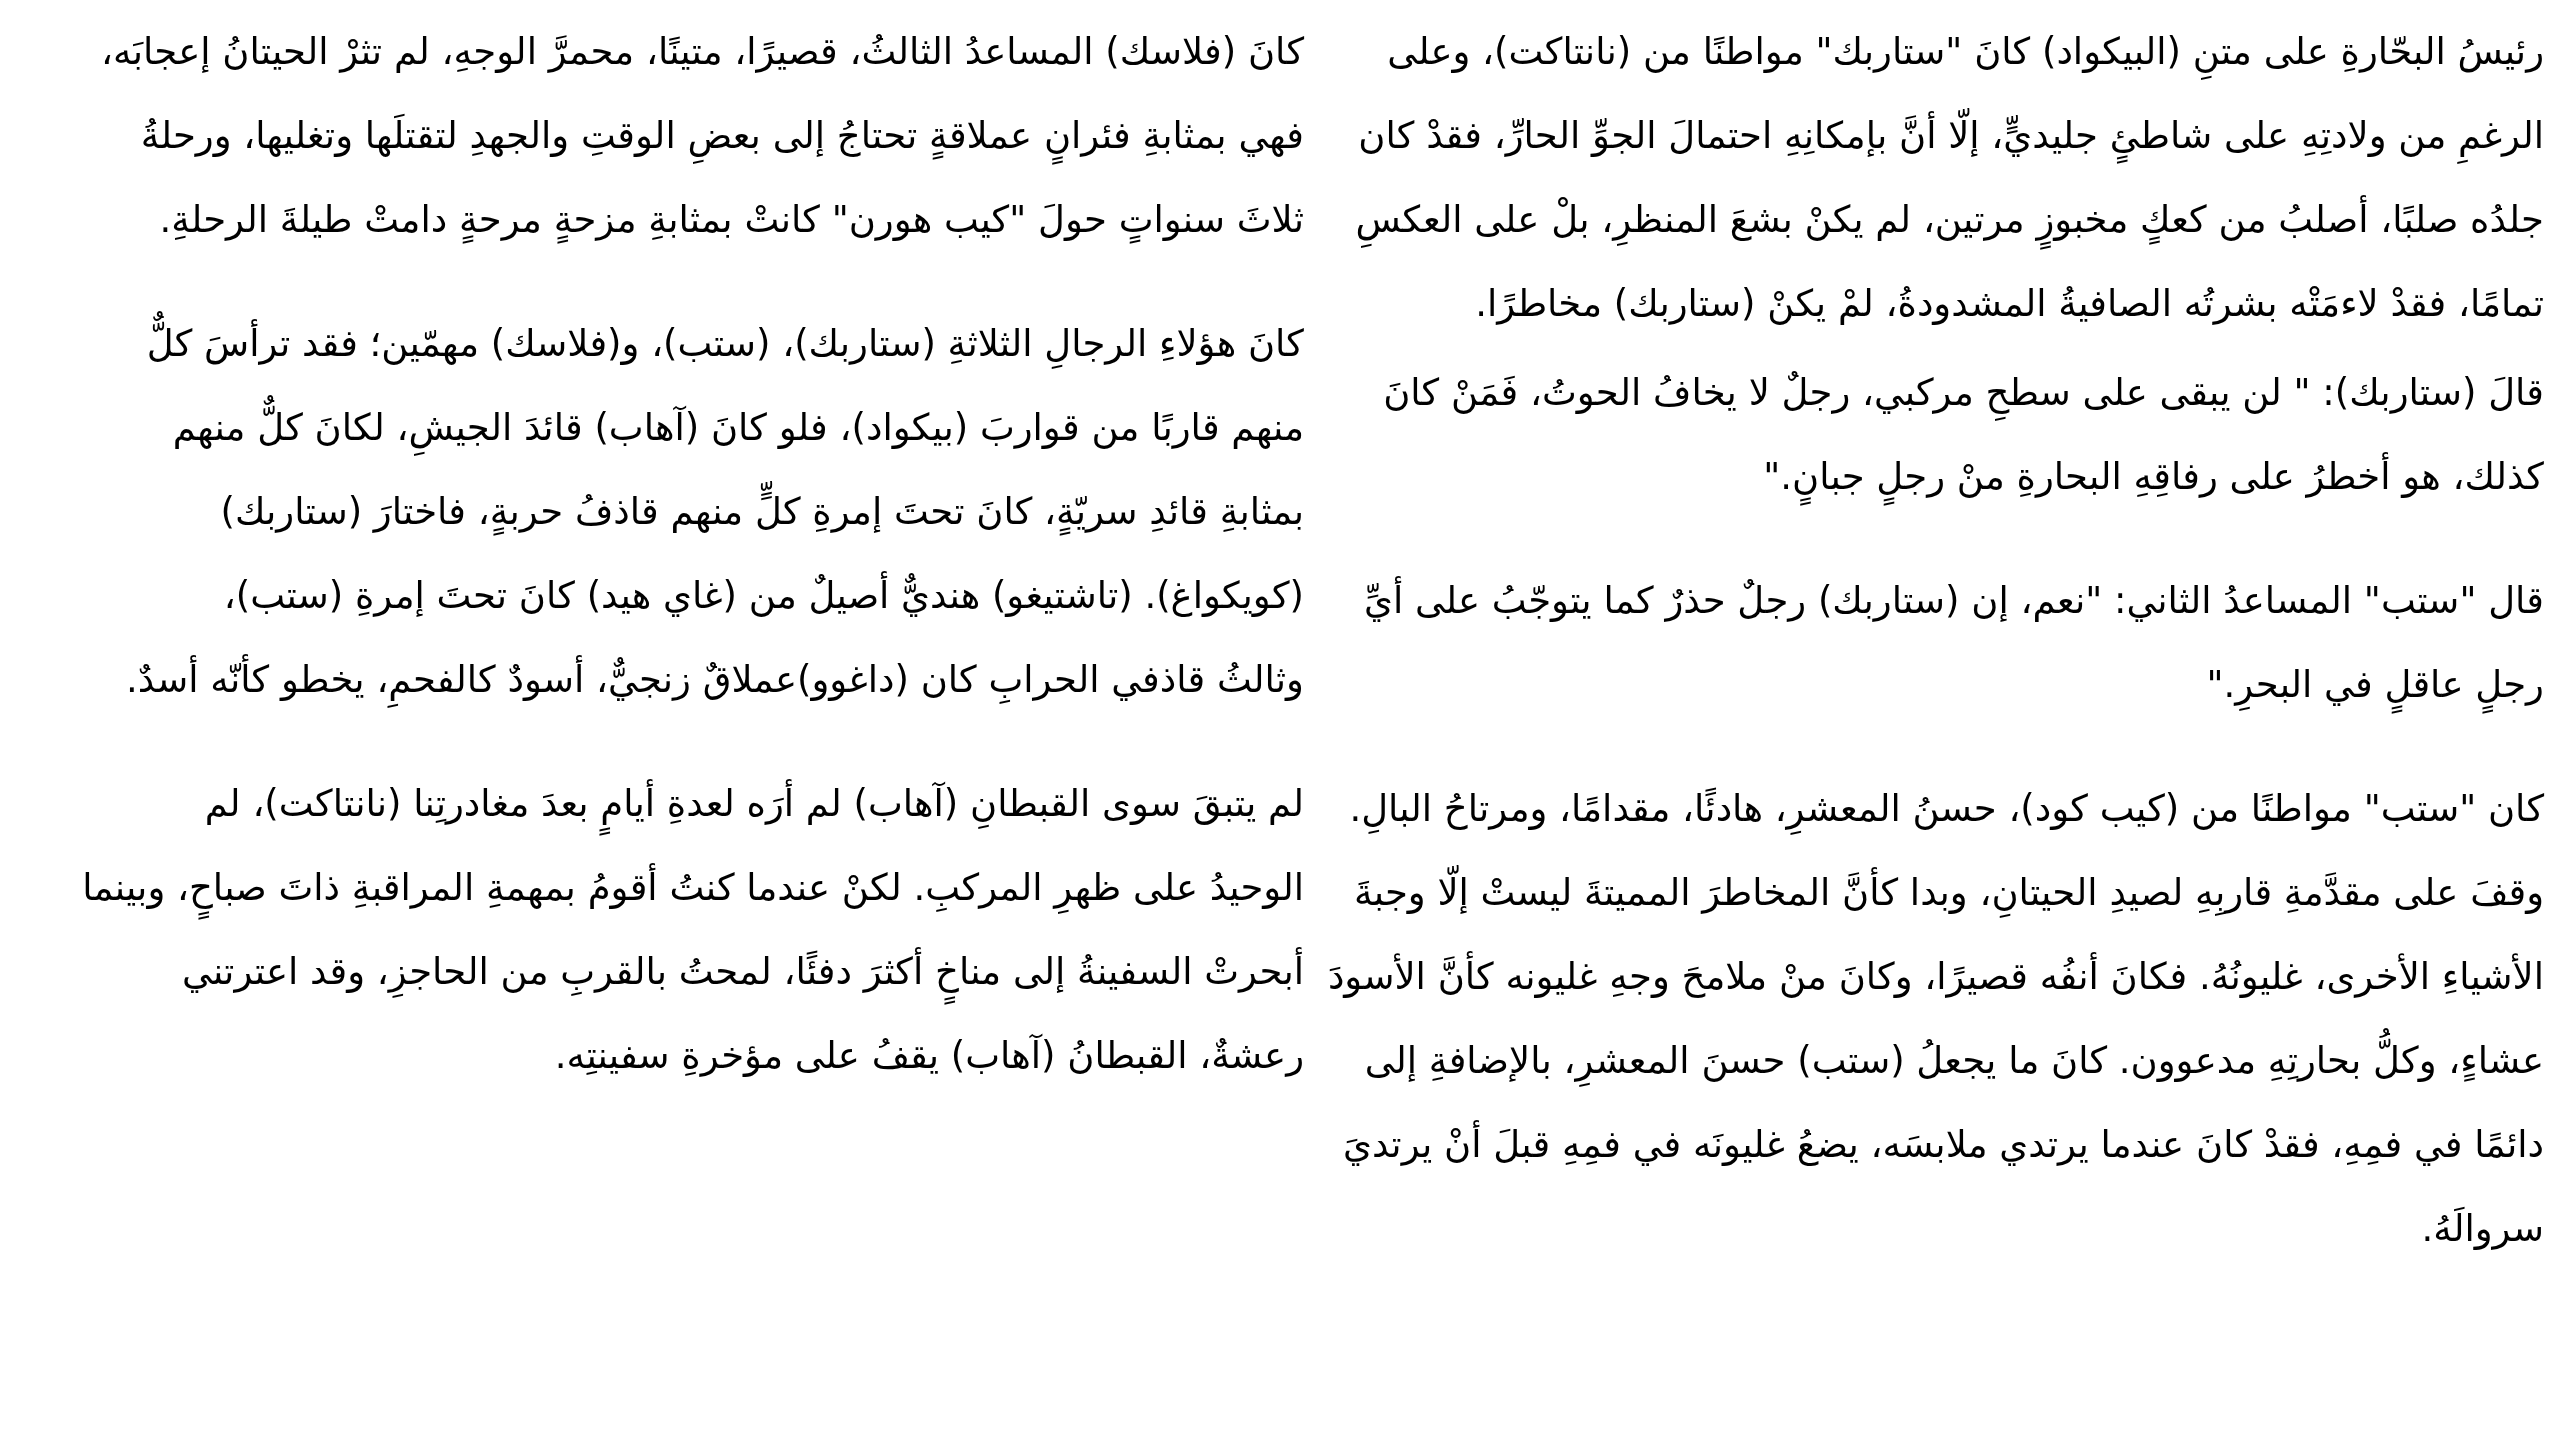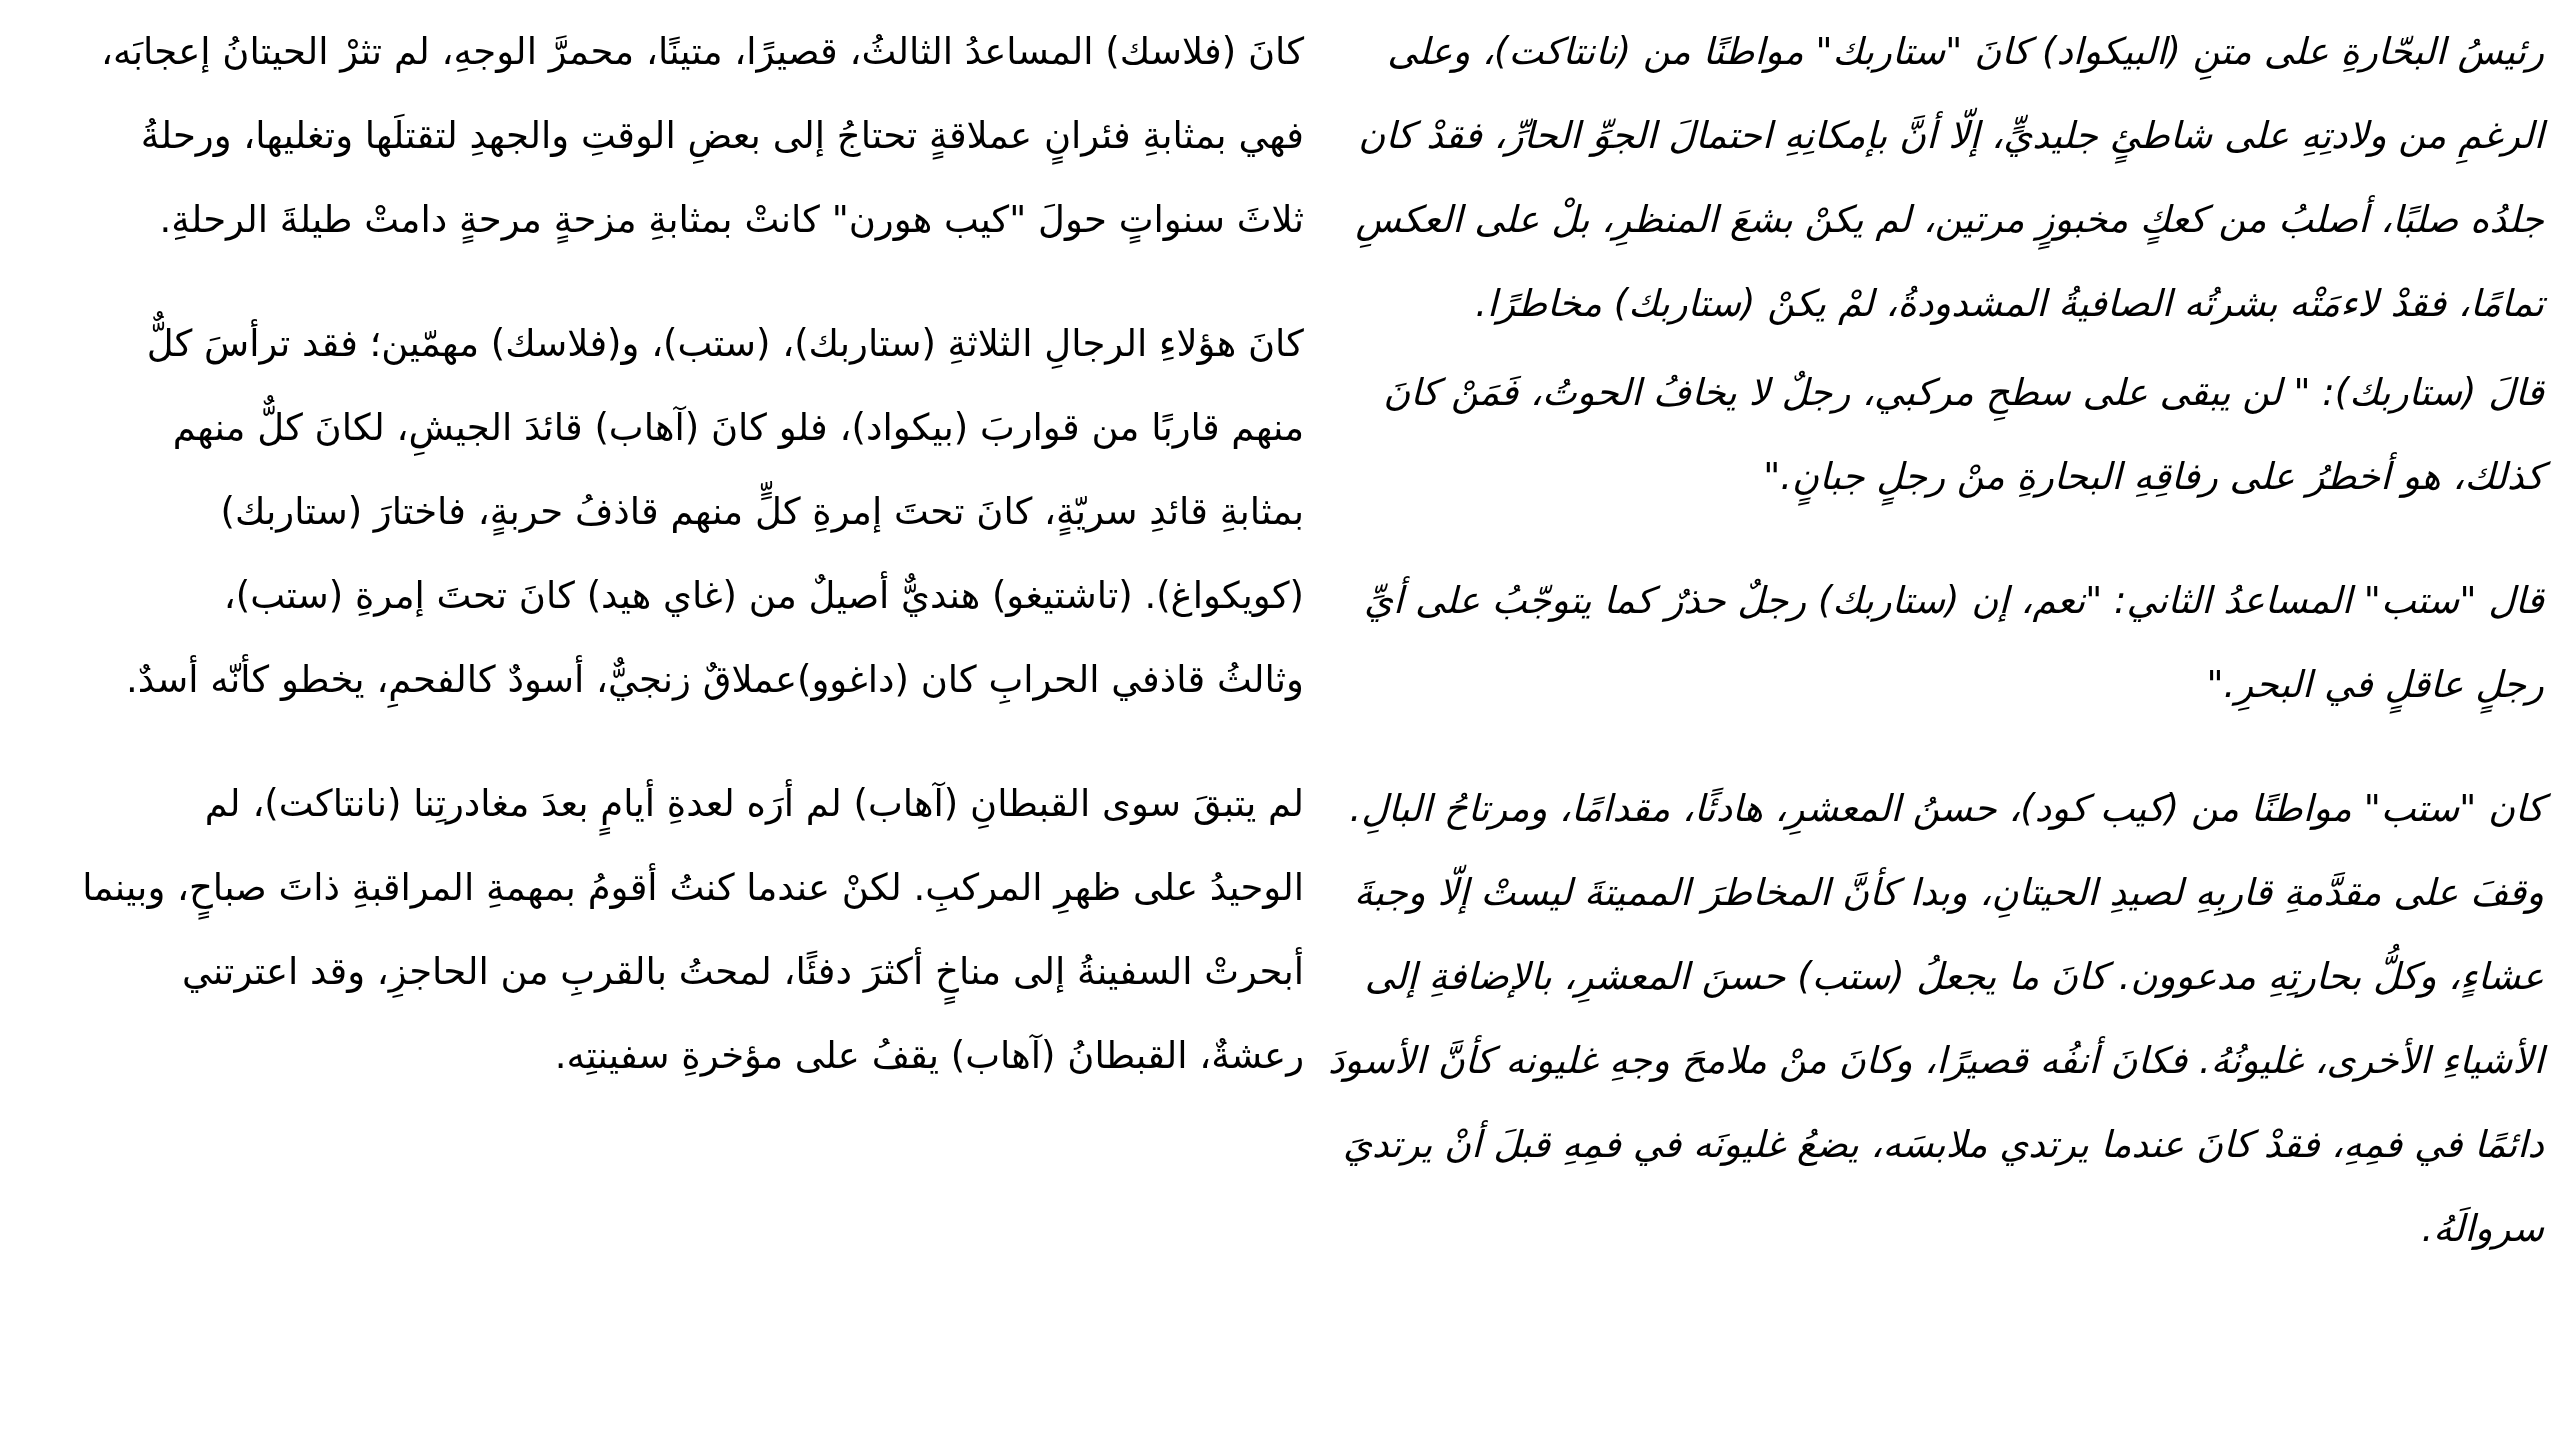--- a/index.html
+++ b/index.html
@@ -17,21 +17,20 @@
     font-family: "DejaVu Sans", "DejaVu Serif", sans-serif;
     overflow: hidden;
   }
   .col {
     position: absolute;
     top: 10px;
   }
   .col-right {
     right: 16px;
     width: 1205px;
-    font-style: italic;
   }
   .col-left {
     right: 1256px;
     width: 1200px;
   }
   .para {
     margin: 0;
   }
   .para + .para {
     margin-top: 40px;
@@ -64,22 +63,22 @@
       <div class="line">قالَ (ستاربك): " لن يبقى على سطحِ مركبي، رجلٌ لا يخافُ الحوتُ، فَمَنْ كانَ</div>
       <div class="line">كذلك، هو أخطرُ على رفاقِهِ البحارةِ منْ رجلٍ جبانٍ."</div>
     </div>
     <div class="para">
       <div class="line">قال "ستب" المساعدُ الثاني: "نعم، إن (ستاربك) رجلٌ حذرٌ كما يتوجّبُ على أيِّ</div>
       <div class="line">رجلٍ عاقلٍ في البحرِ."</div>
     </div>
     <div class="para">
       <div class="line">كان "ستب" مواطنًا من (كيب كود)، حسنُ المعشرِ، هادئًا، مقدامًا، ومرتاحُ البالِ.</div>
       <div class="line">وقفَ على مقدَّمةِ قاربِهِ لصيدِ الحيتانِ، وبدا كأنَّ المخاطرَ المميتةَ ليستْ إلّا وجبةَ</div>
+      <div class="line">الأشياءِ الأخرى، غليونُهُ. فكانَ أنفُه قصيرًا، وكانَ منْ ملامحَ وجهِ غليونه كأنَّ الأسودَ</div>
       <div class="line">عشاءٍ، وكلُّ بحارتِهِ مدعوون. كانَ ما يجعلُ (ستب) حسنَ المعشرِ، بالإضافةِ إلى</div>
-      <div class="line">الأشياءِ الأخرى، غليونُهُ. فكانَ أنفُه قصيرًا، وكانَ منْ ملامحَ وجهِ غليونه كأنَّ الأسودَ</div>
       <div class="line">دائمًا في فمِهِ، فقدْ كانَ عندما يرتدي ملابسَه، يضعُ غليونَه في فمِهِ قبلَ أنْ يرتديَ</div>
       <div class="line">سروالَهُ.</div>
     </div>
   </div>
 
   <div class="col col-left">
     <div class="para">
       <div class="line">كانَ (فلاسك) المساعدُ الثالثُ، قصيرًا، متينًا، محمرَّ الوجهِ، لم تثرْ الحيتانُ إعجابَه،</div>
       <div class="line">فهي بمثابةِ فئرانٍ عملاقةٍ تحتاجُ إلى بعضِ الوقتِ والجهدِ لتقتلَها وتغليها، ورحلةُ</div>
       <div class="line">ثلاثَ سنواتٍ حولَ "كيب هورن" كانتْ بمثابةِ مزحةٍ مرحةٍ دامتْ طيلةَ الرحلةِ.</div>

